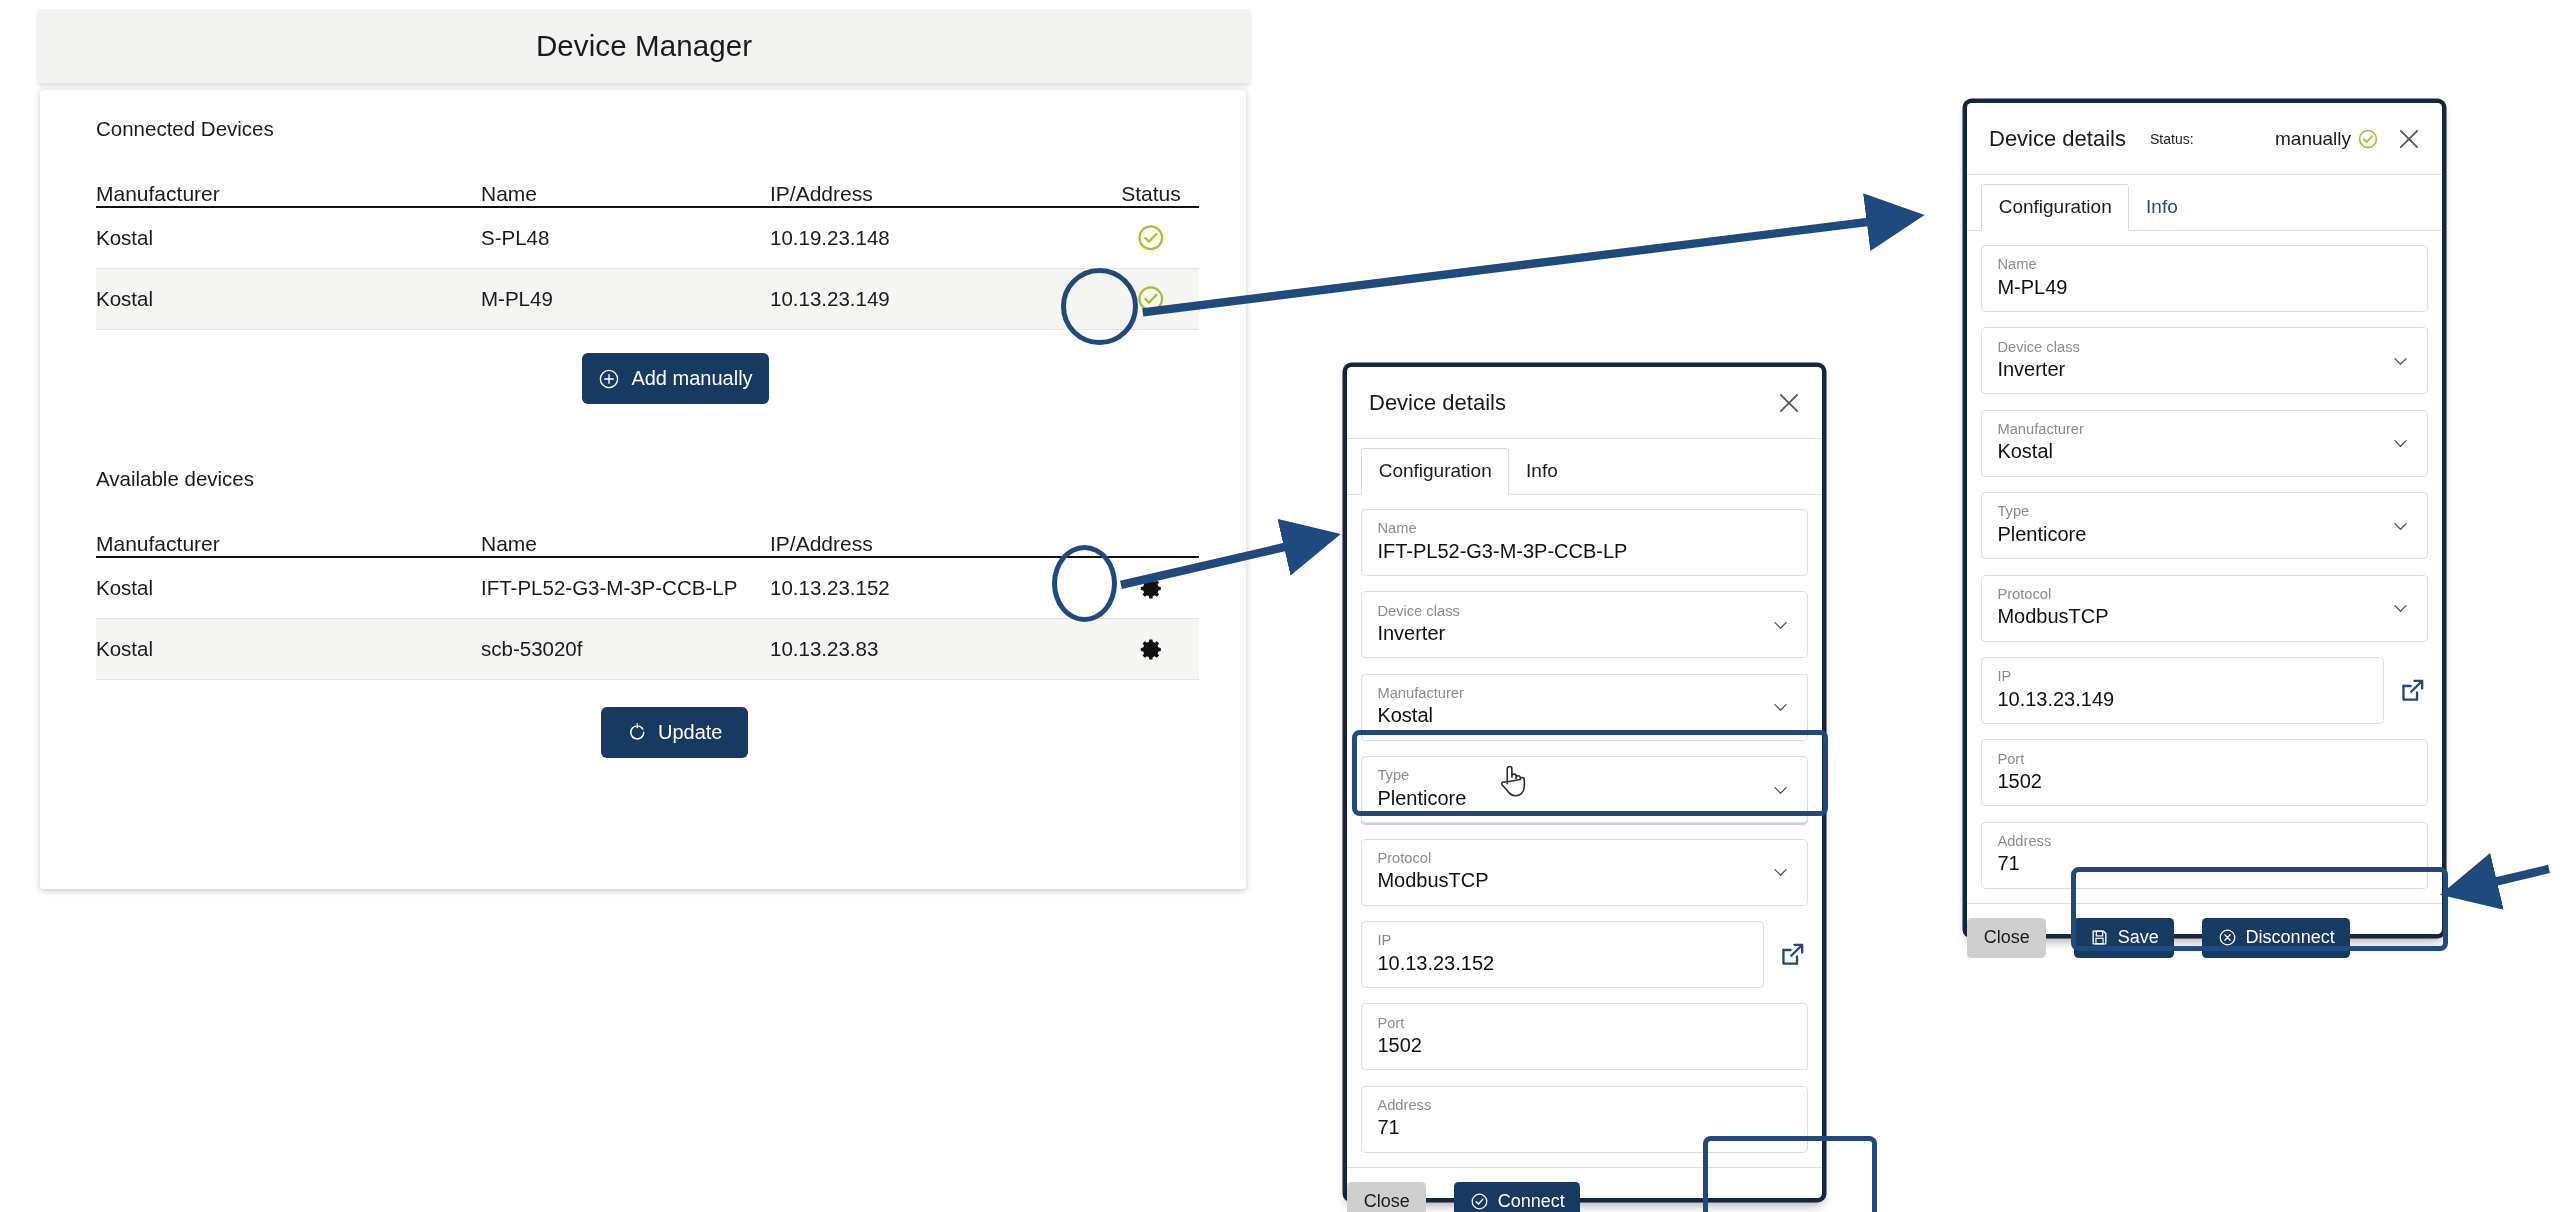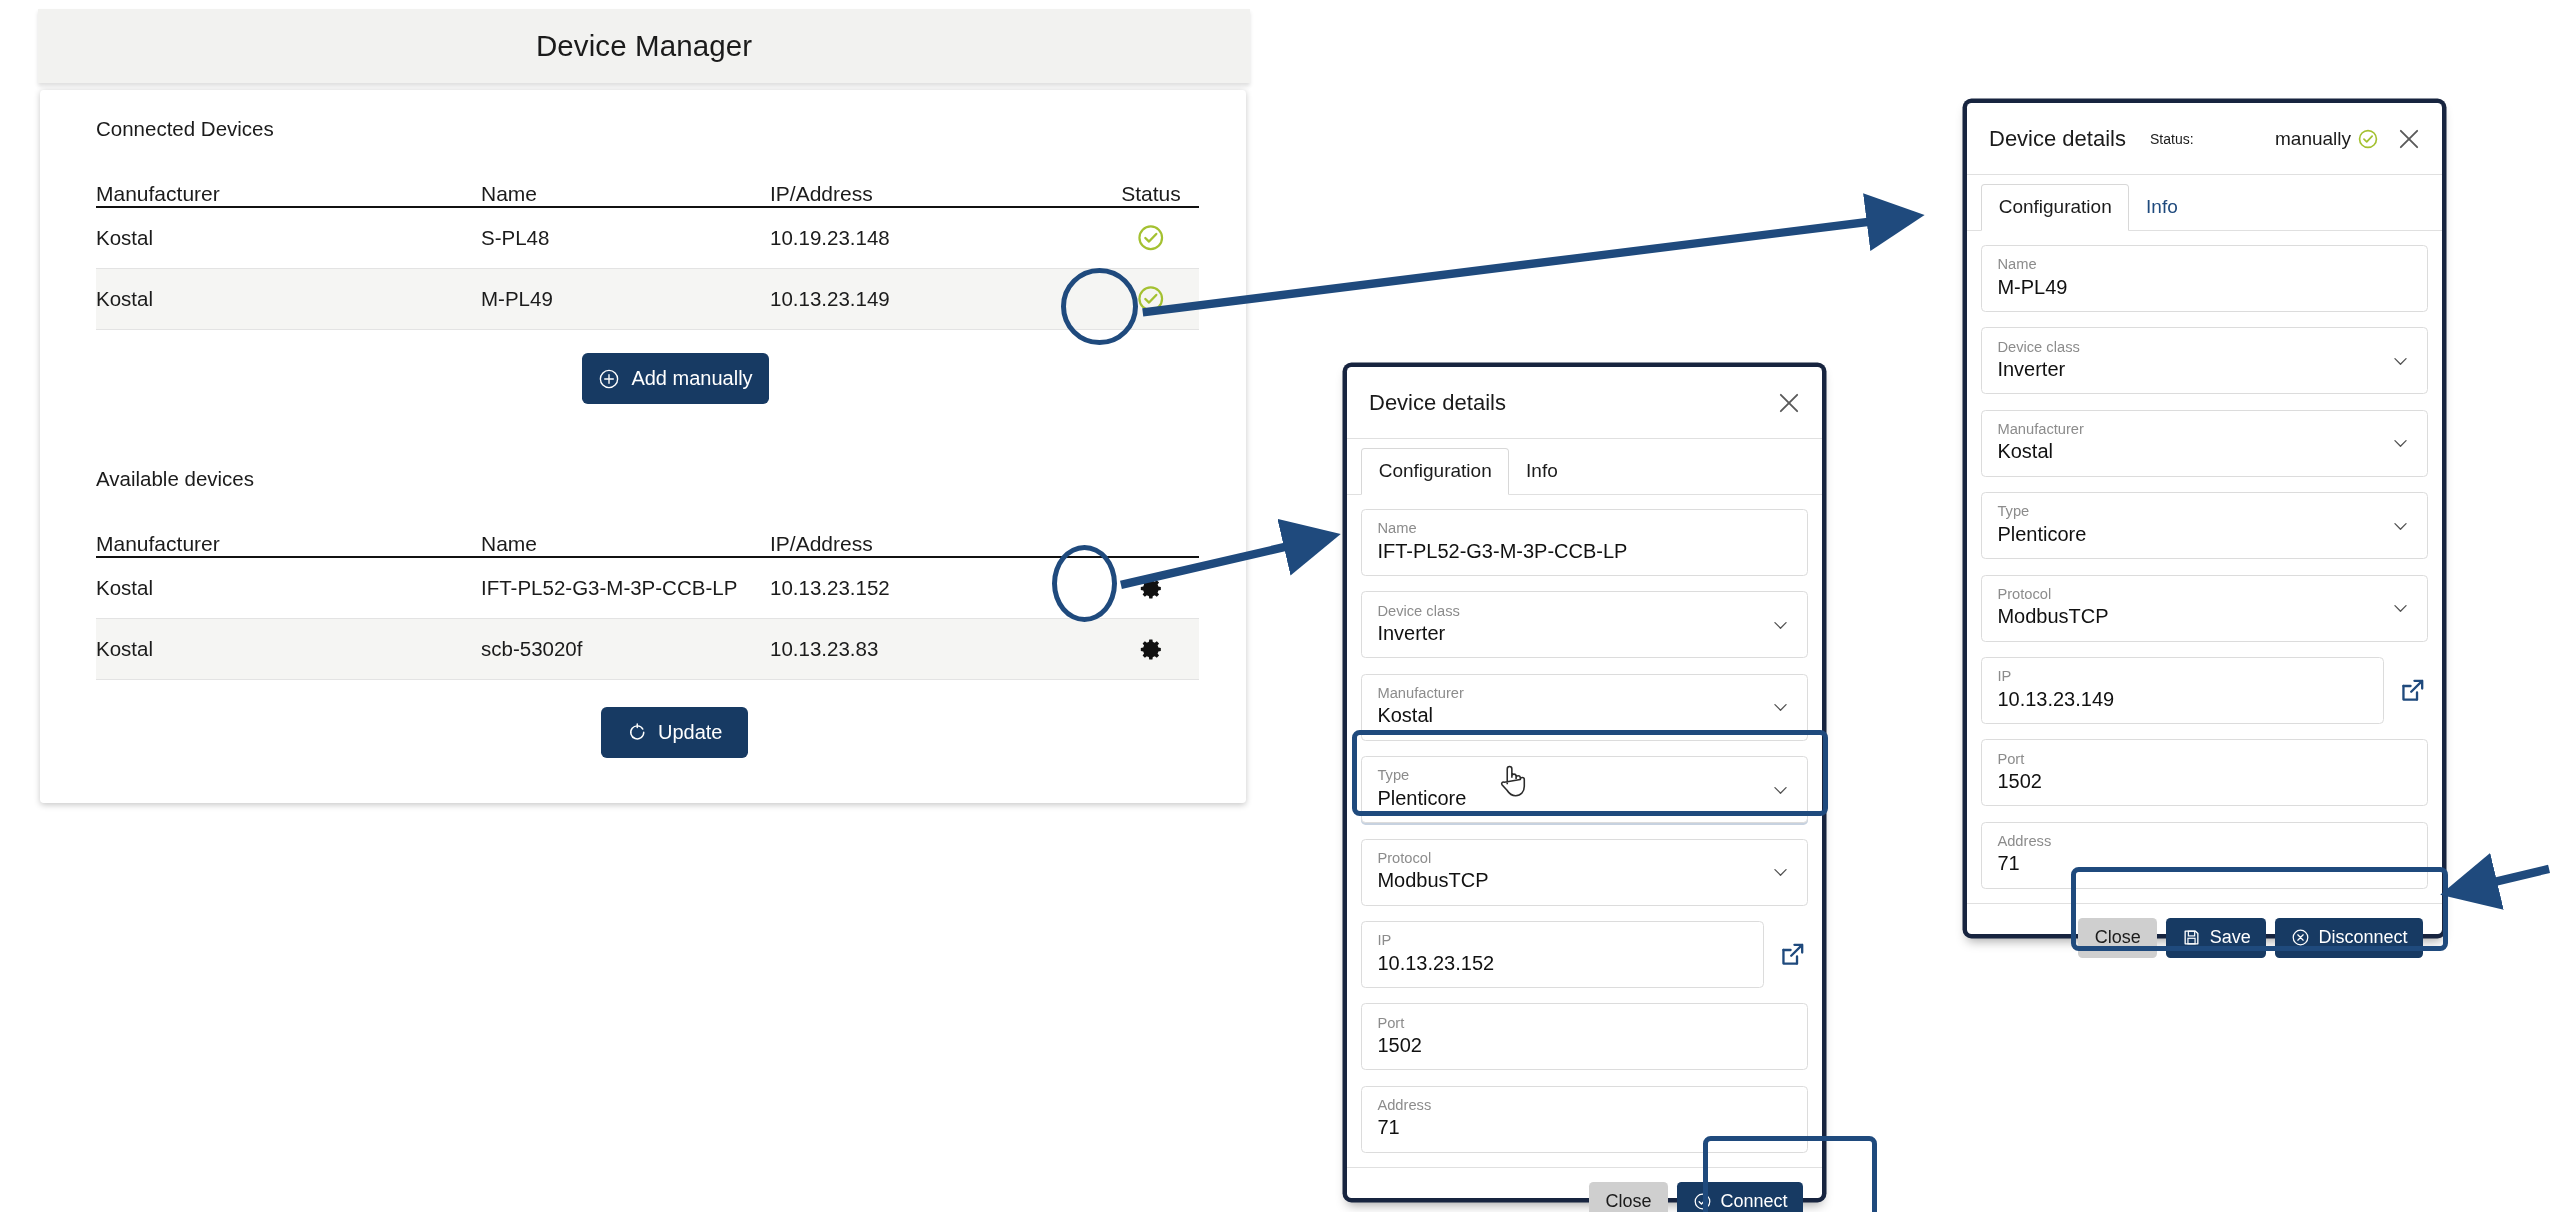--- a/index.html
+++ b/index.html
@@ -14,21 +14,21 @@
     position:absolute;left:38px;top:9px;width:1212px;height:74px;
     background:#f2f2f0;
     box-shadow:0 2.6px 3.8px rgba(0,0,0,.13);
   }
   #dm-title{
     position:absolute;left:0;top:0;width:100%;height:74px;
     display:flex;align-items:center;justify-content:center;
     font-size:29.5px;color:#1b1b1b;letter-spacing:0.1px;
   }
   #dm-card{
-    position:absolute;left:40px;top:90px;width:1206px;height:713px;
+    position:absolute;left:40px;top:90px;width:1206px;height:799px;
     background:#ffffff;border-radius:3.8px;
     box-shadow:0 1.9px 6.4px rgba(0,0,0,.22);
   }
   .section-label{
     position:absolute;font-size:20.5px;color:#1b1b1b;
   }
   .tbl{position:absolute;left:56px;width:1103px;}
   .tbl .hdr{
     display:flex;align-items:flex-end;height:47px;
     border-bottom:2.6px solid #111111;
@@ -97,22 +97,22 @@
   .fld .val{font-size:20px;color:#111111;line-height:27px;}
   .chev{
     position:absolute;right:16.7px;top:50%;transform:translateY(-50%);
     width:19px;height:19px;
   }
   .fld-row{display:flex;align-items:center;gap:13px;margin-bottom:15.4px;}
   .fld-row .fld{flex:1;margin-bottom:0;}
   .extlink{width:31px;height:31px;flex:0 0 31px;cursor:pointer;}
   .dlg-foot{
     border-top:0.6px solid #e0e0e0;height:69px;
-    display:flex;align-items:center;justify-content:flex-end;
-    gap:9px;padding-right:19px;box-sizing:border-box;
+    display:flex;align-items:center;justify-content:flex-start;
+    gap:28px;padding-right:19px;box-sizing:border-box;
   }
   .b-grey{
     background:#cfcfcf;color:#1b1b1b;border:none;border-radius:4.5px;
     height:40px;padding:0 16.7px;font-size:18px;cursor:pointer;
     font-family:"Liberation Sans", sans-serif;
   }
   .b-navy{
     background:#173a63;color:#ffffff;border:none;border-radius:4.5px;
     height:40px;padding:0 15.4px;font-size:18px;cursor:pointer;
     display:flex;align-items:center;gap:9px;

